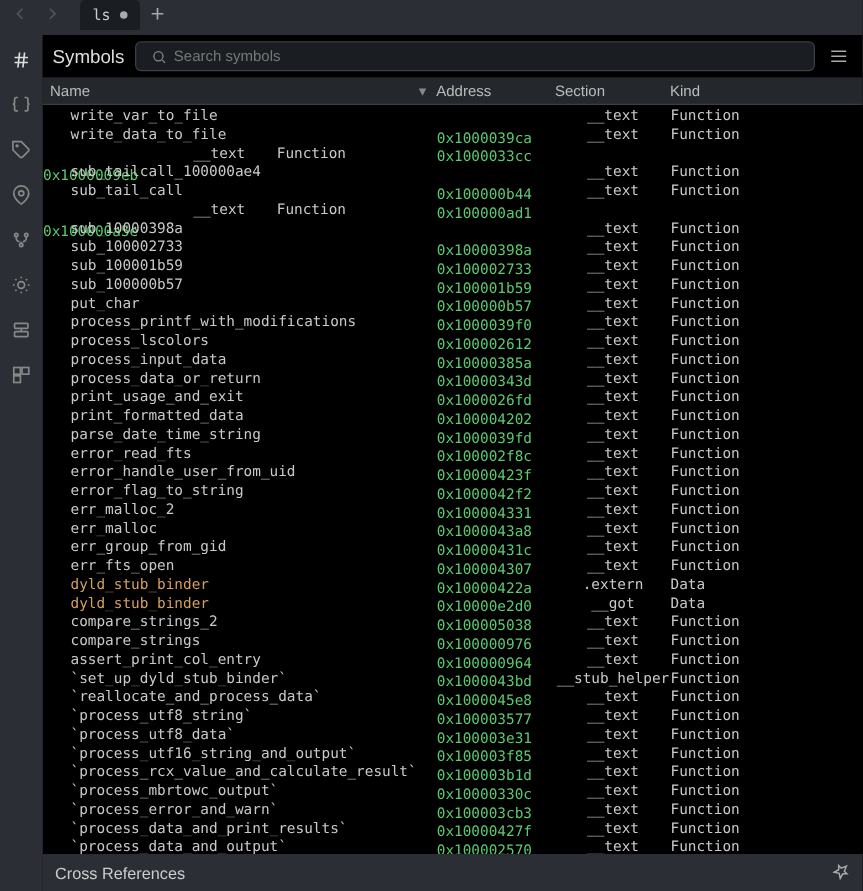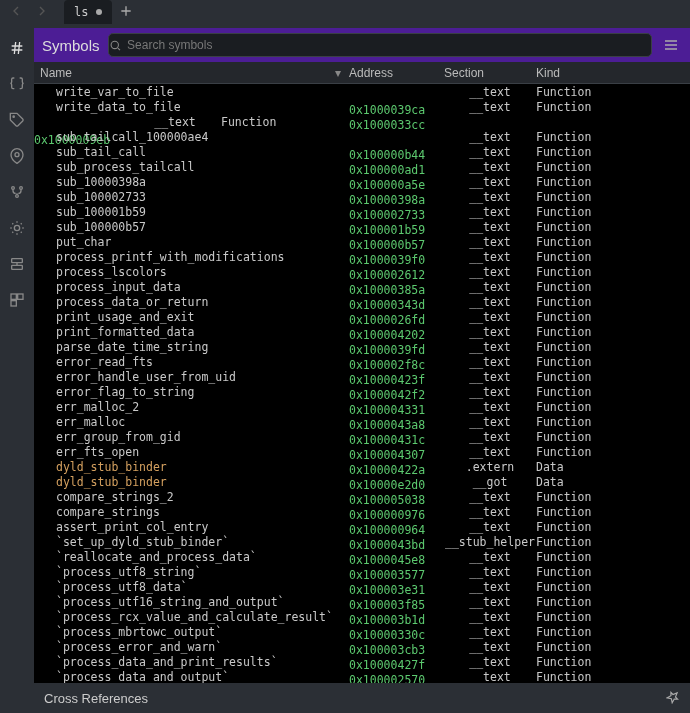--- a/index.html
+++ b/index.html
@@ -63,41 +63,41 @@
   width: 20px; height: 20px;
   color: #888;
   cursor: pointer;
   display: flex;
   align-items: center;
   justify-content: center;
 }
 .side-icon.active { color: #ddd; }
 .content { flex: 1; display: flex; flex-direction: column; overflow: hidden; }
 .panel-header {
-  background: #4c1d95;
+  background: #000000;
   height: 34px;
   display: flex;
   align-items: center;
   padding: 0 8px;
   gap: 8px;
 }
 .panel-title {
   font-size: 15px;
   color: #ddd;
   font-family: -apple-system, sans-serif;
 }
 .search-box {
   flex: 1;
   background: #1a1d21;
   border: 1px solid #3a3f45;
   border-radius: 5px;
   height: 24px;
   display: flex;
   align-items: center;
-  padding: 0 0;
+  padding: 0 12px;
   gap: 6px;
 }
 .search-box input {
   background: transparent;
   border: none;
   outline: none;
   color: #ccc;
   font-size: 12px;
   width: 100%;
 }
@@ -287,21 +287,20 @@
           <div class="col-sect">__text</div>
           <div class="col-kind">Function</div>
         </div>
         <div class="row">
           <div class="col-name">sub_tail_call</div>
           <div class="col-addr">0x100000ad1</div>
           <div class="col-sect">__text</div>
           <div class="col-kind">Function</div>
         </div>
         <div class="row">
-          <div class="col-name">sub_process_tailcall</div>
           <div class="col-addr">0x100000a5e</div>
           <div class="col-sect">__text</div>
           <div class="col-kind">Function</div>
         </div>
         <div class="row">
           <div class="col-name">sub_10000398a</div>
           <div class="col-addr">0x10000398a</div>
           <div class="col-sect">__text</div>
           <div class="col-kind">Function</div>
         </div>

